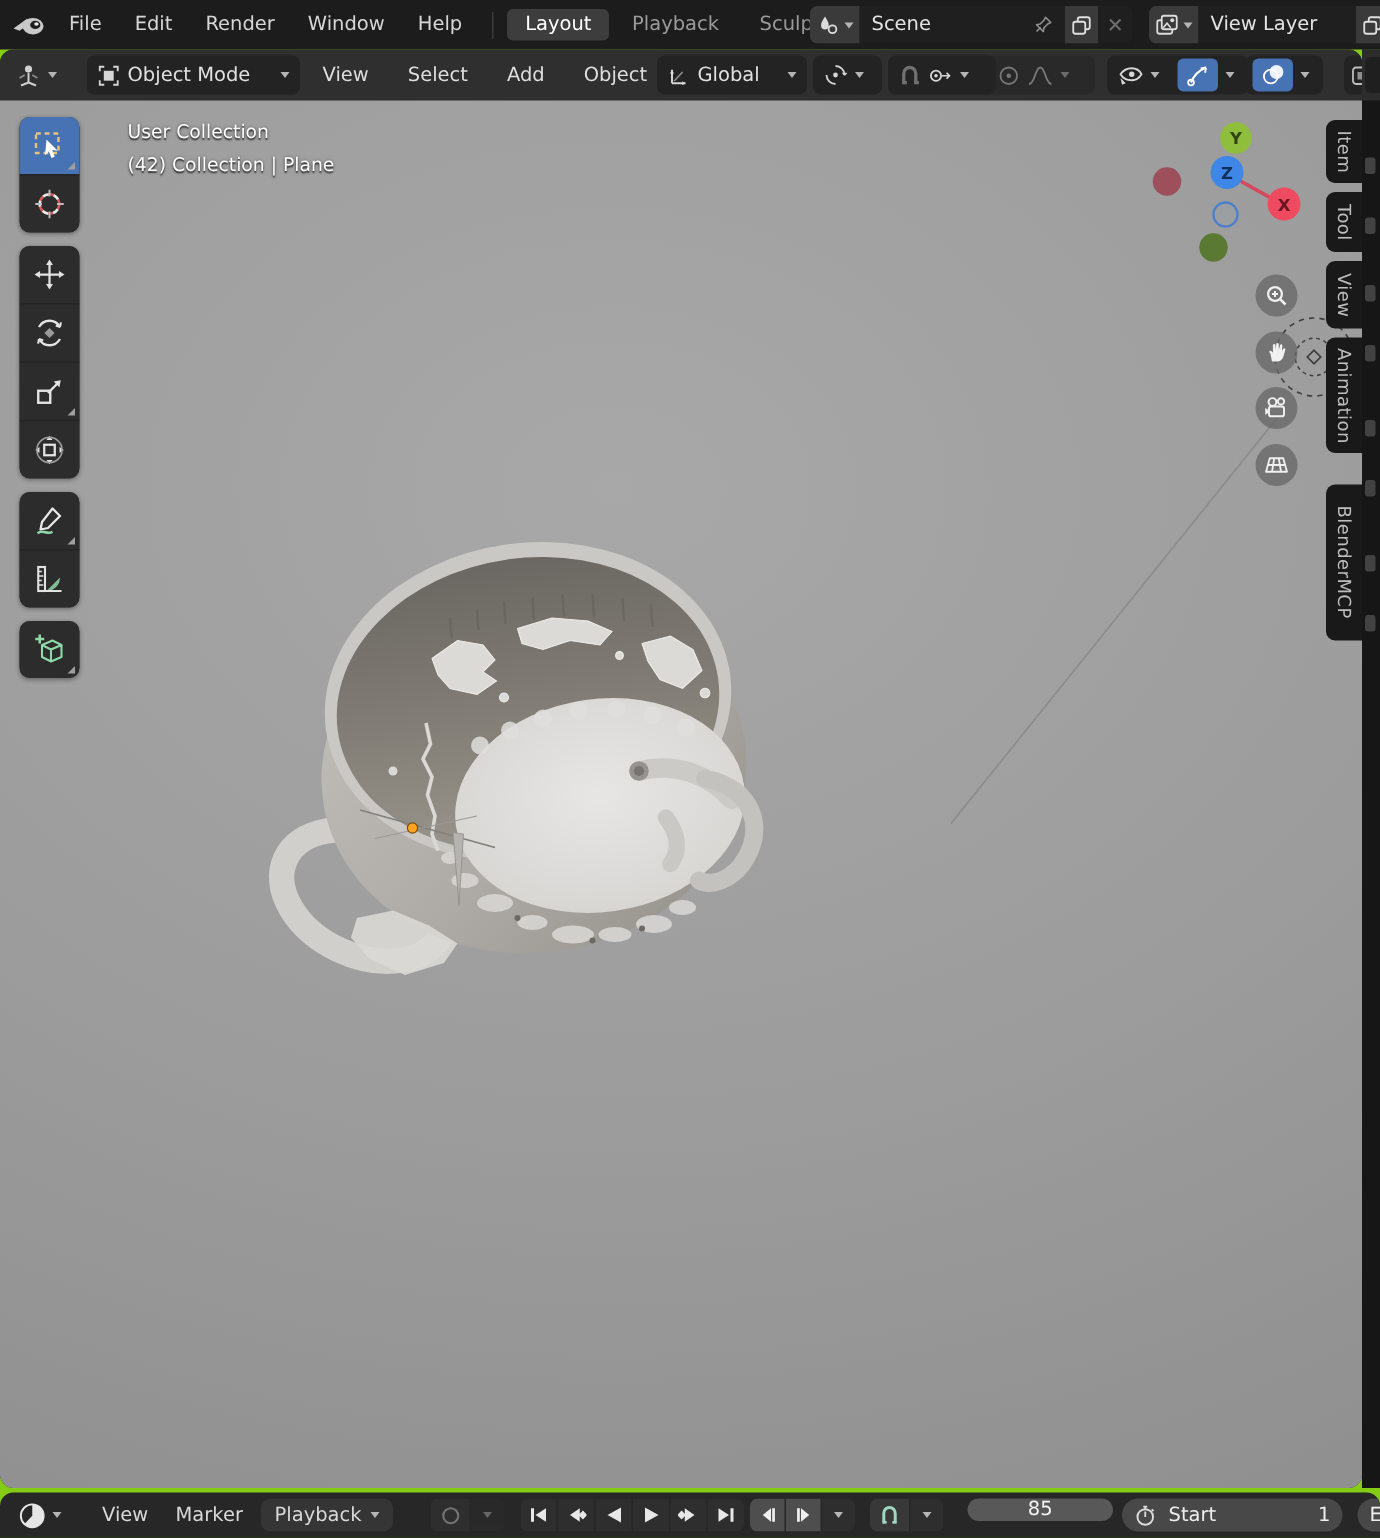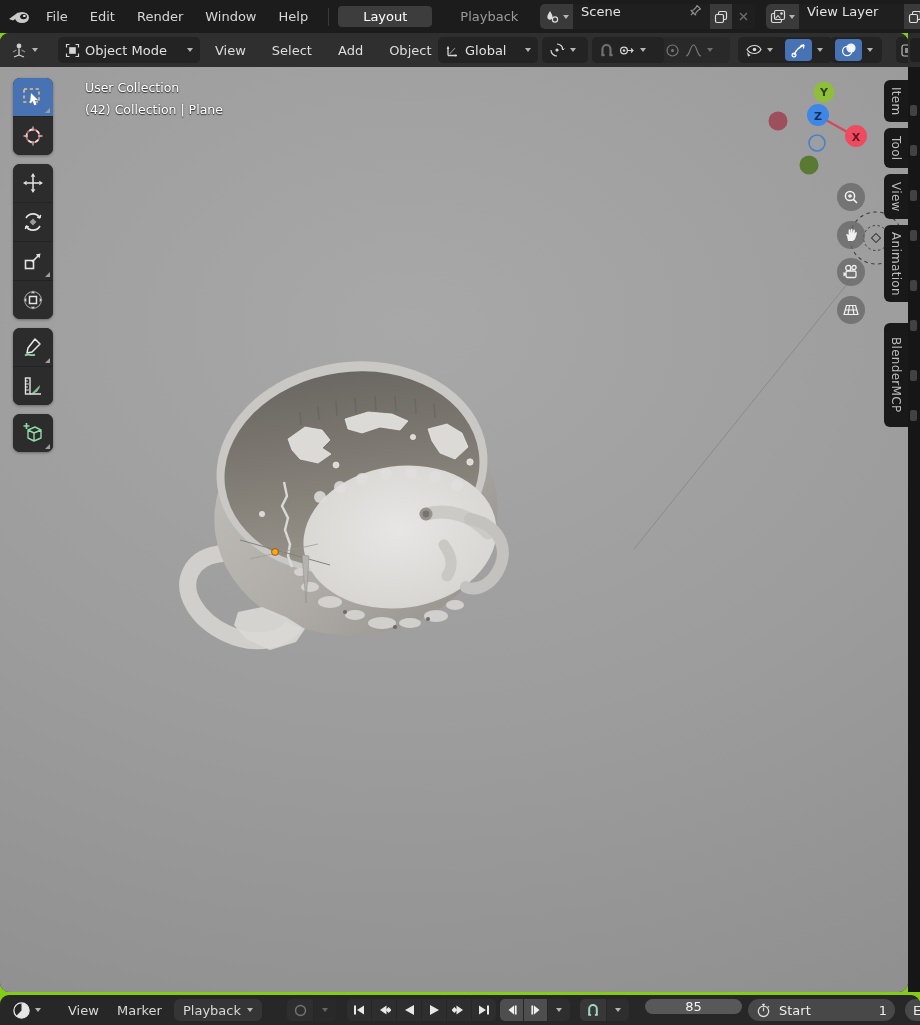--- a/index.html
+++ b/index.html
@@ -7,29 +7,29 @@
        font-family:"DejaVu Sans",sans-serif;overflow:hidden;
        -webkit-font-smoothing:antialiased;user-select:none;text-decoration:underline;}
 
   
   .topbar{position:absolute;left:0;top:0;width:920px;height:33px;background:#1c1c1c;
           display:flex;align-items:center;font-size:13px;color:#d9d9d9;}
   .menu-item{padding:0 11px;line-height:33px;color:#d6d6d6;cursor:default;}
   .logo{width:24px;height:18px;margin:0 3px 0 8px;flex:none;}
   .tb-sep{width:1px;height:18px;background:#3a3a3a;margin:0 9px;flex:none;}
   .ws-tabs{display:flex;gap:3px;}
-  .ws{padding:3px 25px;border-radius:4px;color:#9b9b9b;white-space:nowrap;}
+  .ws{padding:3px 12px;border-radius:4px;color:#9b9b9b;white-space:nowrap;}
   .ws.active{background:#3d3d3d;color:#ffffff;}
   .ws.fade{max-width:56px;overflow:hidden;
      -webkit-mask-image:linear-gradient(90deg,#000 50%,transparent 92%);
      mask-image:linear-gradient(90deg,#000 50%,transparent 92%);}
   .idblock{position:absolute;top:4px;height:25px;display:flex;align-items:stretch;
            border-radius:5px;overflow:hidden;background:#202020;}
   .seg-btn{background:#3a3a3a;display:flex;align-items:center;padding:0 4px;gap:3px;flex:none;}
-  .seg-name{background:#1f1f1f;display:flex;padding:0 8px;
+  .seg-name{background:#1f1f1f;display:flex;align-items:center;padding:0 8px;
             font-size:13px;color:#e3e3e3;flex:1;gap:6px;}
   .seg-name .lbl{flex:1;}
   .seg-x{background:#1f1f1f;display:flex;align-items:center;padding:0 6px;color:#777;}
   .scene-block{left:540px;width:215px;}
   .vl-block{left:766px;width:160px;}
 
   .chev{width:0;height:0;border-left:3.5px solid transparent;border-right:3.5px solid transparent;
         border-top:4.5px solid #b5b5b5;display:inline-block;flex:none;}
   .dim{opacity:.45;}
 

